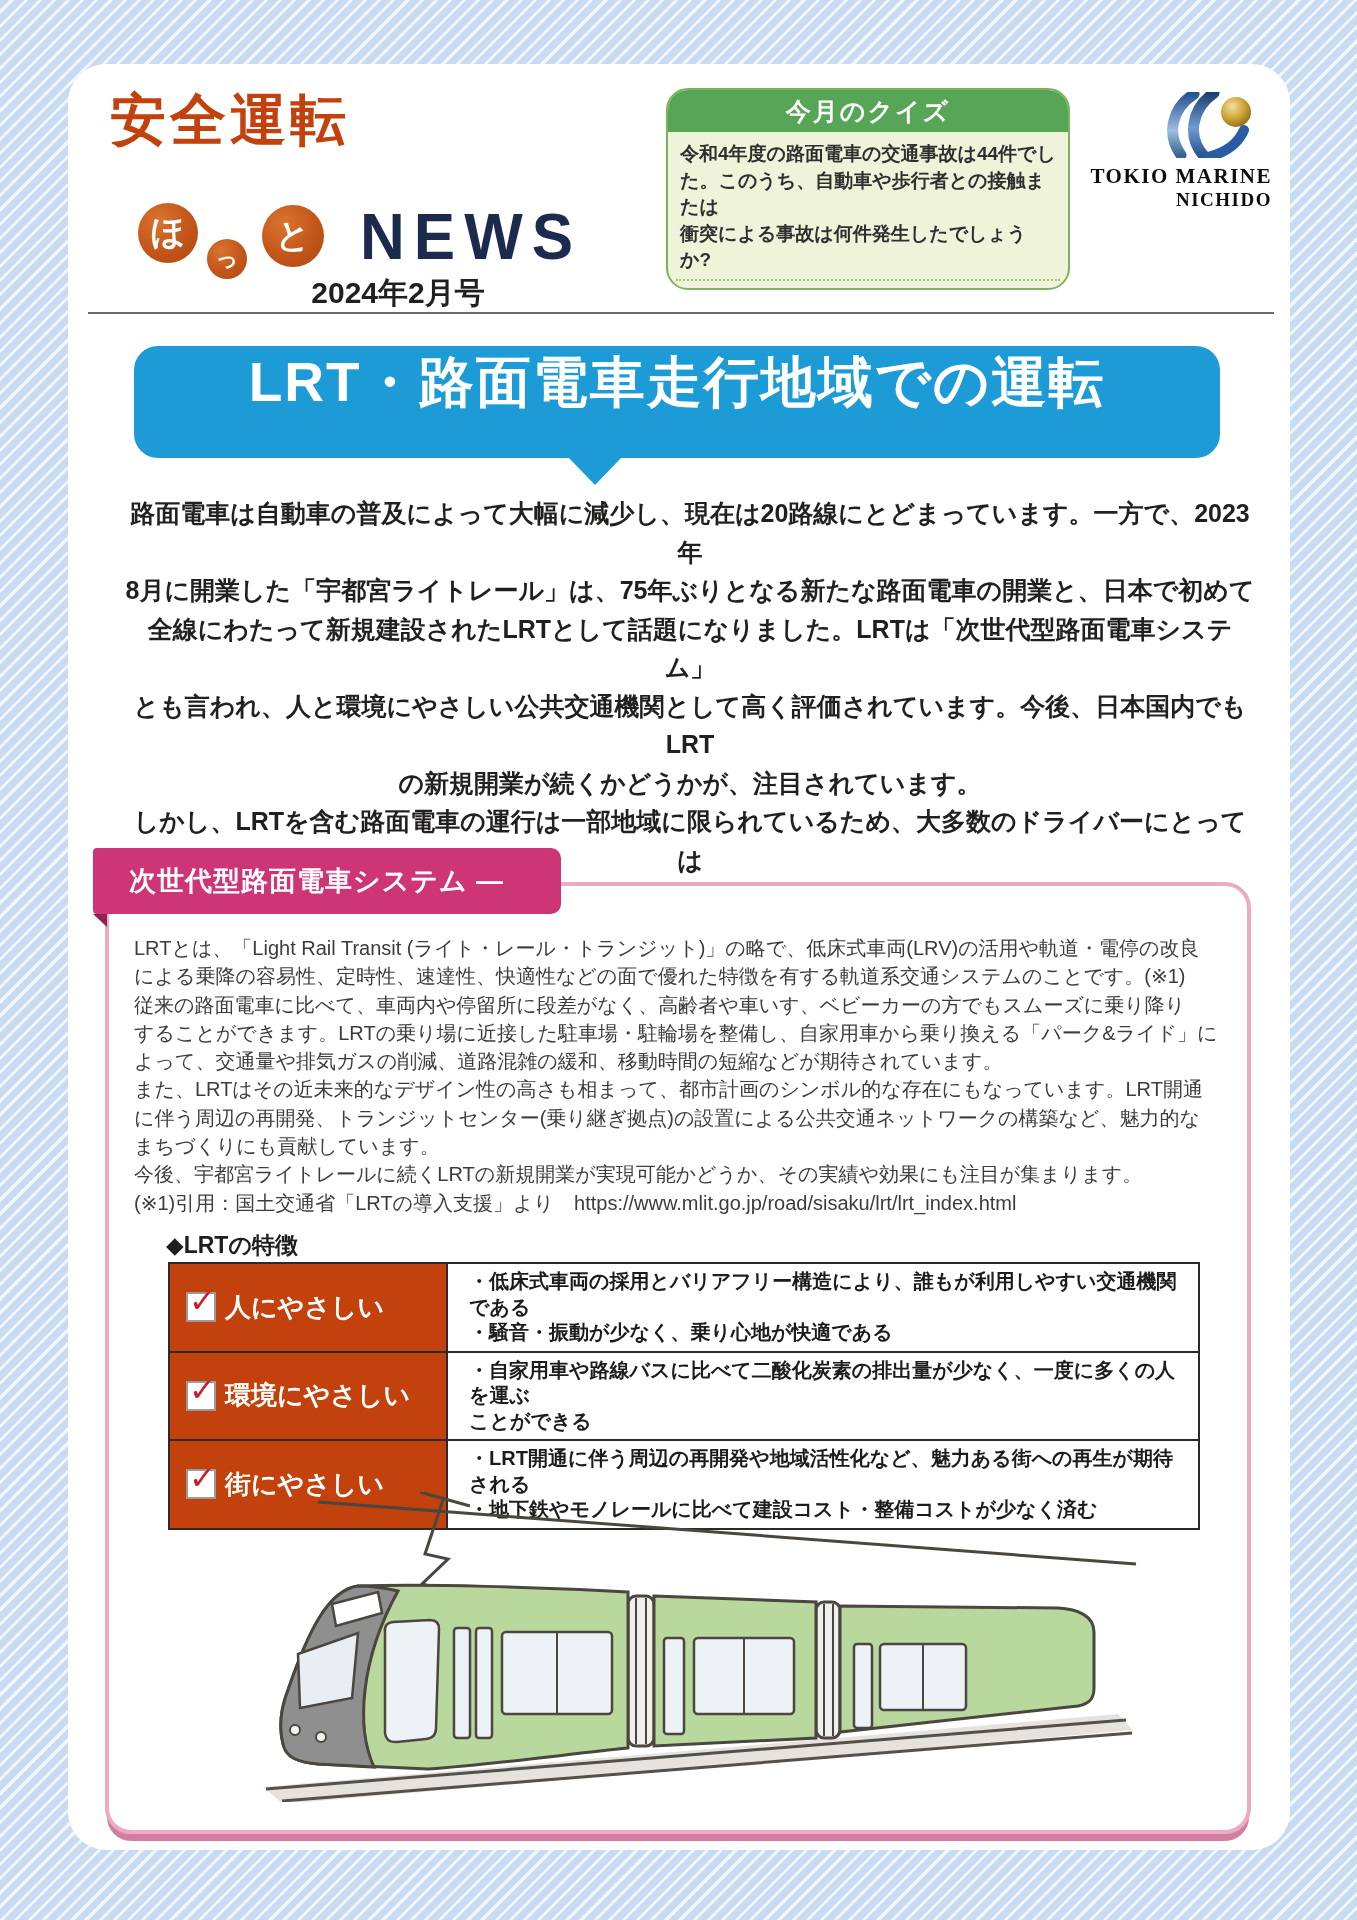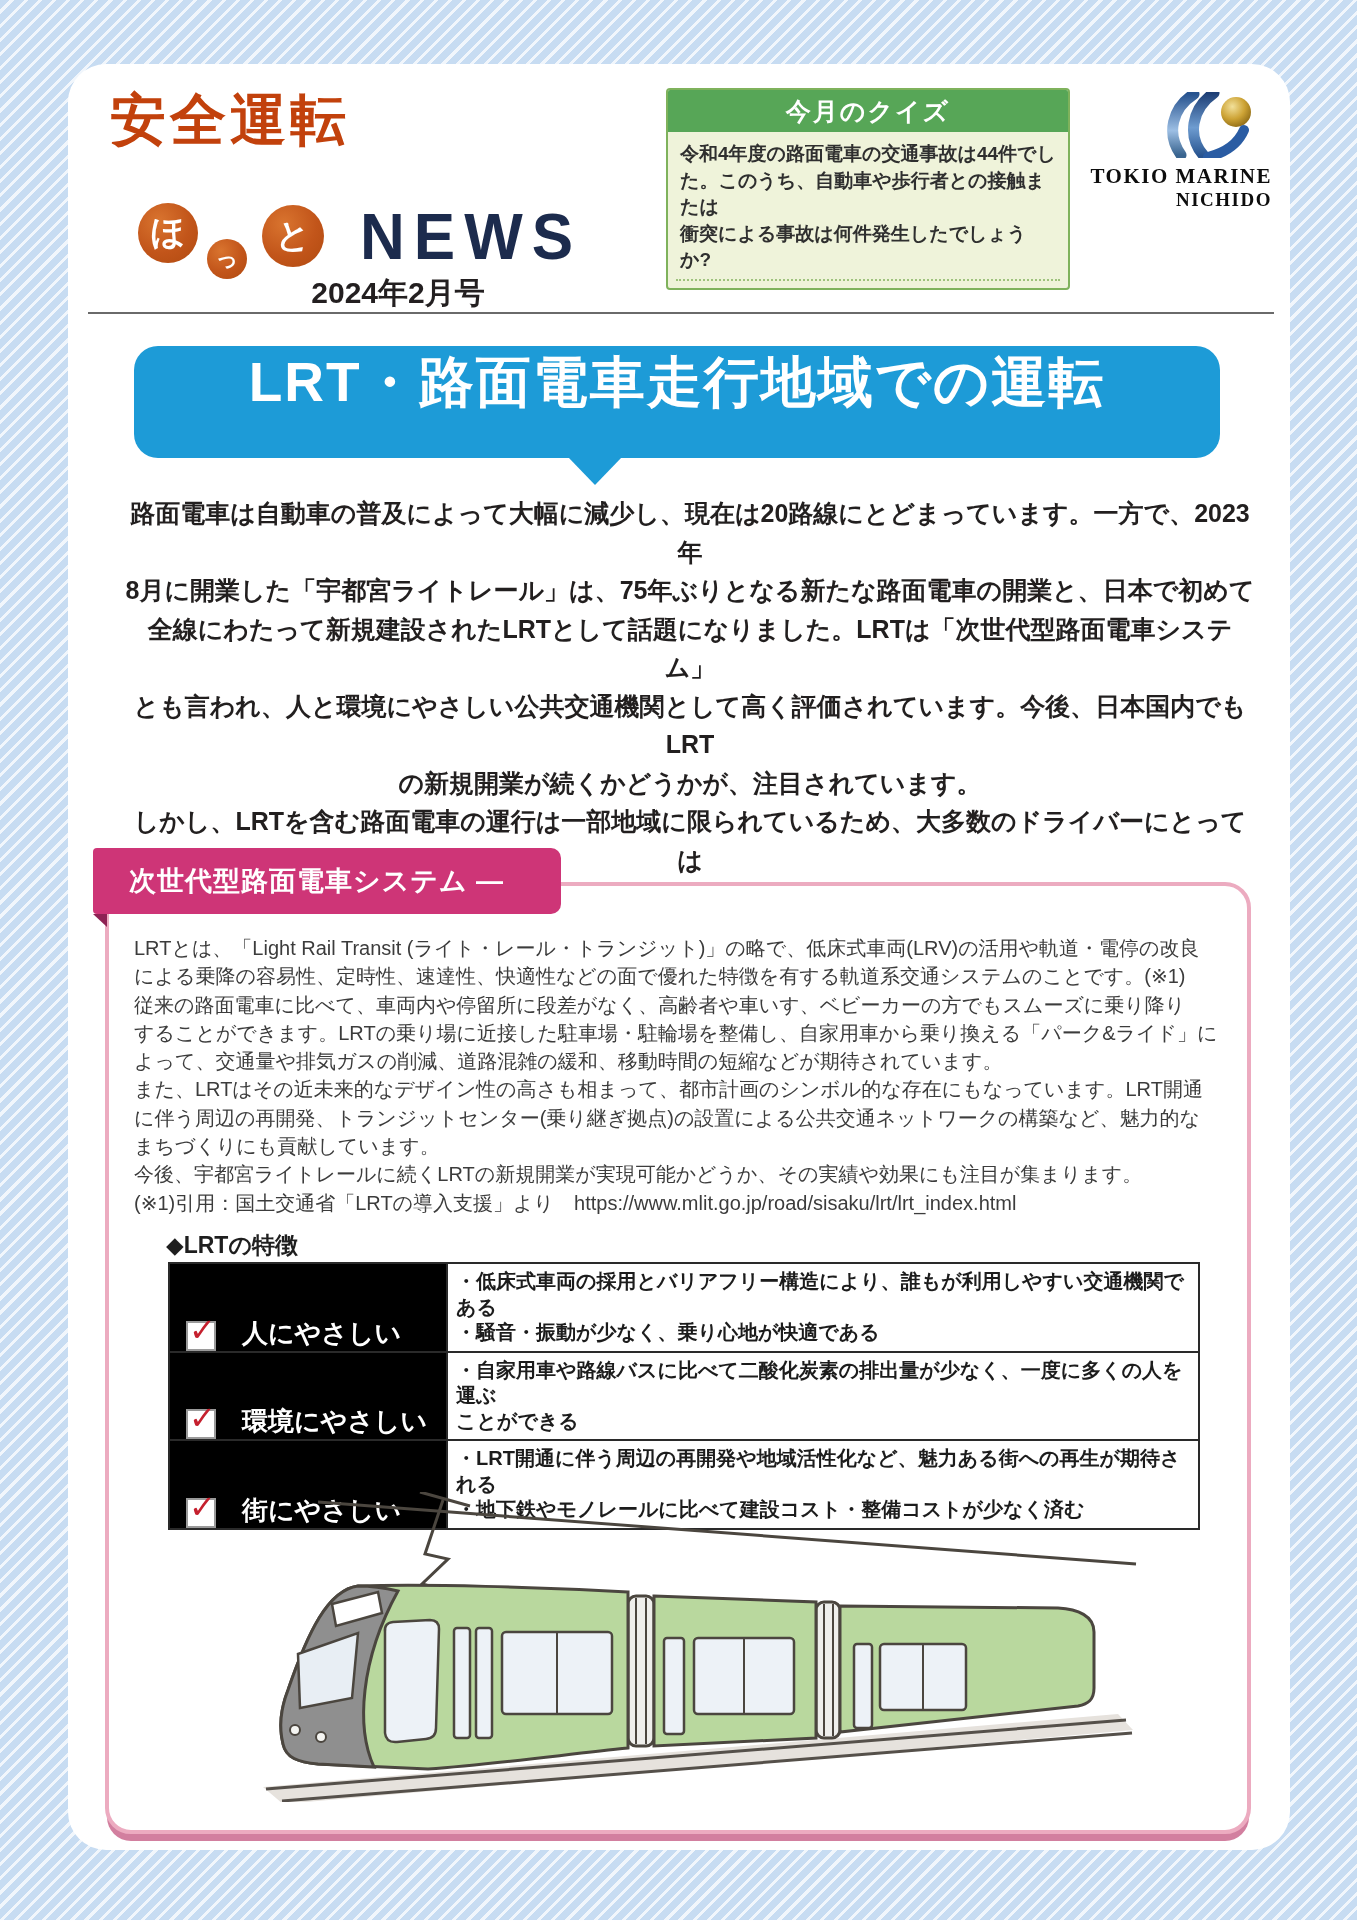--- a/index.html
+++ b/index.html
@@ -31,21 +31,21 @@
   .news-logo{
     left:292px;top:140px;font-size:62px;line-height:1;font-weight:900;
     color:#1c2b4d;letter-spacing:9px;transform:scaleY(1.05);transform-origin:top left;
   }
   .issue{left:200px;top:209px;width:260px;text-align:center;font-size:30px;font-weight:800;color:#231f20;}
   .header-rule{left:20px;top:248px;width:1186px;height:2px;background:#6a6a6a;}
 
   
   .quiz{
     left:598px;top:24px;width:400px;height:198px;background:#eff3da;
-    border:2px solid #7fb25c;border-radius:4px;overflow:hidden;
+    border:2px solid #7fb25c;border-radius:22px;overflow:hidden;
   }
   .quiz-head{
     height:42px;line-height:42px;background:#57a657;color:#fff;
     text-align:center;font-size:25px;font-weight:800;letter-spacing:2px;
   }
   .quiz-q{padding:9px 12px 0 12px;font-size:19px;line-height:26.5px;font-weight:600;color:#2f2f2f;}
   .quiz-sep{margin:5px 8px 0 8px;border-top:2px dotted #9ec27c;}
   .quiz-opts{display:flex;justify-content:center;gap:30px;margin-top:6px;font-size:23px;font-weight:800;color:#222;}
 
   
@@ -90,33 +90,33 @@
   .boxtext div{line-height:28.3px;}
   .feat-heading{left:98px;top:1166px;font-size:23px;font-weight:800;color:#1e1e1e;}
 
   
   .ftable{
     left:100px;top:1198px;width:1028px;border:2.5px solid #2a2a2a;background:#fff;
   }
   .frow{display:flex;border-top:2px solid #2a2a2a;}
   .frow:first-child{border-top:none;}
   .fcell-label{
-    width:278px;min-height:61px;background:#000000;color:#fff;
-    display:flex;align-items:flex-end;gap:26px;padding-left:16px;box-sizing:border-box;
+    width:278px;min-height:61px;background:#c2410c;color:#fff;
+    display:flex;align-items:center;gap:9px;padding-left:16px;box-sizing:border-box;
     font-size:26px;font-weight:800;border-right:2px solid #2a2a2a;flex:none;
   }
   .check{
     width:26px;height:26px;background:#fff;border:2px solid #9a9a9a;flex:none;position:relative;
   }
   .check::after{
     content:"✓";position:absolute;left:1px;top:-12px;color:#c5202e;font-size:32px;font-weight:900;
   }
   .fcell-body{
     flex:1;display:flex;flex-direction:column;justify-content:center;
-    padding:5px 8px;font-size:20px;font-weight:700;color:#1c1c1c;
+    padding:5px 21px;font-size:20px;font-weight:700;color:#1c1c1c;
   }
   .fcell-body div{line-height:25.5px;}
 
   
   .tram{left:190px;top:1428px;}
 </style>
 </head>
 <body>
 
 <div class="page">

